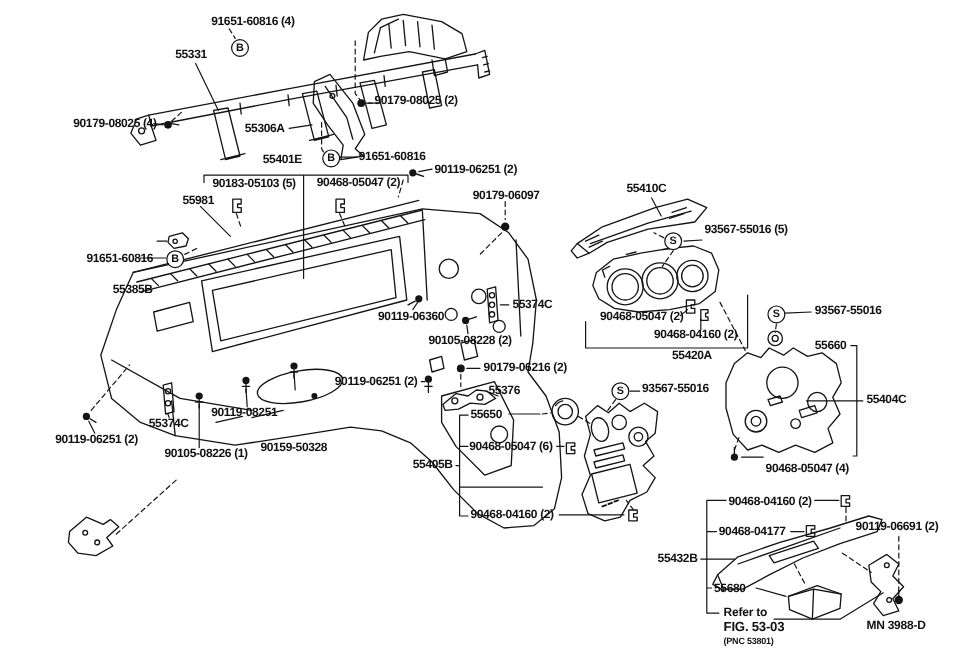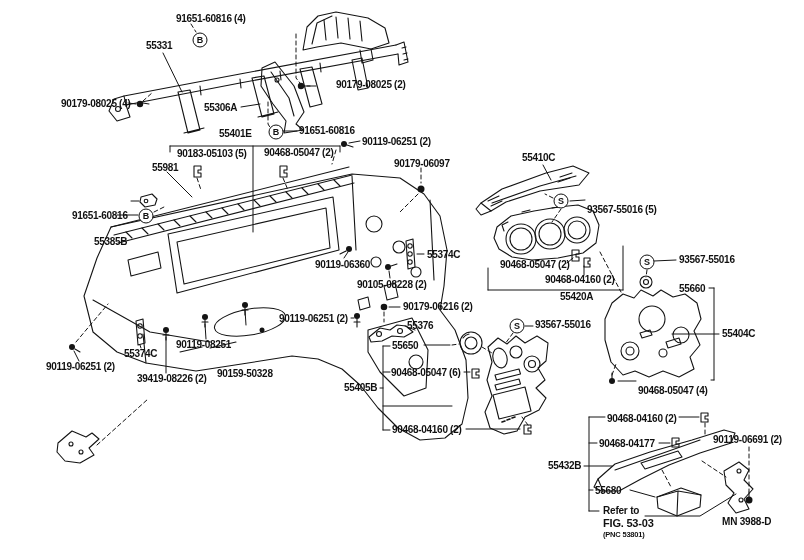--- a/index.html
+++ b/index.html
@@ -273,50 +273,50 @@
         <path d="M528,425 L522,417"></path>
       </g>
     </g>
   </svg>
 
   <div id="labels">
       <div class="plabel" style="left: 176px; top: 14px;">91651-60816 (4)</div>
       <div class="plabel" style="left: 146px; top: 41px;">55331</div>
       <div class="plabel" style="left: 61px; top: 99px;">90179-08025 (4)</div>
       <div class="plabel" style="left: 204px; top: 103px;">55306A</div>
-      <div class="plabel" style="left: 336px; top: 80px;">90179-08025 (2)</div>
+      <div class="plabel" style="left: 312px; top: 80px;">90179-08025 (2)</div>
       <div class="plabel" style="left: 299px; top: 126px;">91651-60816</div>
       <div class="plabel" style="left: 219px; top: 129px;">55401E</div>
       <div class="plabel" style="left: 177px; top: 149px;">90183-05103 (5)</div>
       <div class="plabel" style="left: 264px; top: 148px;">90468-05047 (2)</div>
       <div class="plabel" style="left: 362px; top: 137px;">90119-06251 (2)</div>
       <div class="plabel" style="left: 394px; top: 159px;">90179-06097</div>
       <div class="plabel" style="left: 152px; top: 163px;">55981</div>
       <div class="plabel" style="left: 94px; top: 197px; margin-top: 40px;">55385B</div>
       <div class="plabel" style="left: 72px; top: 211px;">91651-60816</div>
       <div class="plabel" style="left: 522px; top: 153px;">55410C</div>
-      <div class="plabel" style="left: 587px; top: 205px;">93567-55016 (5)</div>
+      <div class="plabel" style="left: 587px; top: 187px;">93567-55016 (5)</div>
       <div class="plabel" style="left: 500px; top: 260px;">90468-05047 (2)</div>
       <div class="plabel" style="left: 545px; top: 275px;">90468-04160 (2)</div>
       <div class="plabel" style="left: 560px; top: 292px;">55420A</div>
       <div class="plabel" style="left: 679px; top: 255px;">93567-55016</div>
       <div class="plabel" style="left: 679px; top: 284px;">55660</div>
       <div class="plabel" style="left: 722px; top: 329px;">55404C</div>
       <div class="plabel" style="left: 638px; top: 375px; margin-top: 11px;">90468-05047 (4)</div>
       <div class="plabel" style="left: 315px; top: 260px;">90119-06360</div>
       <div class="plabel" style="left: 427px; top: 250px;">55374C</div>
       <div class="plabel" style="left: 357px; top: 280px;">90105-08228 (2)</div>
       <div class="plabel" style="left: 403px; top: 302px;">90179-06216 (2)</div>
       <div class="plabel" style="left: 279px; top: 314px;">90119-06251 (2)</div>
       <div class="plabel" style="left: 407px; top: 321px;">55376</div>
       <div class="plabel" style="left: 217px; top: 326px; margin-top: 43px;">90159-50328</div>
       <div class="plabel" style="left: 176px; top: 340px;">90119-08251</div>
       <div class="plabel" style="left: 124px; top: 349px;">55374C</div>
       <div class="plabel" style="left: 46px; top: 362px;">90119-06251 (2)</div>
-      <div class="plabel" style="left: 137px; top: 374px;">39419-08226 (2)</div>
+      <div class="plabel" style="left: 137px; top: 374px;">90105-08226 (1)</div>
       <div class="plabel" style="left: 392px; top: 341px;">55650</div>
       <div class="plabel" style="left: 391px; top: 368px;">90468-05047 (6)</div>
       <div class="plabel" style="left: 344px; top: 383px;">55405B</div>
       <div class="plabel" style="left: 392px; top: 425px;">90468-04160 (2)</div>
       <div class="plabel" style="left: 535px; top: 320px;">93567-55016</div>
       <div class="plabel" style="left: 607px; top: 414px;">90468-04160 (2)</div>
       <div class="plabel" style="left: 599px; top: 439px;">90468-04177</div>
       <div class="plabel" style="left: 713px; top: 435px;">90119-06691 (2)</div>
       <div class="plabel" style="left: 548px; top: 461px;">55432B</div>
       <div class="plabel" style="left: 595px; top: 486px;">55680</div>

